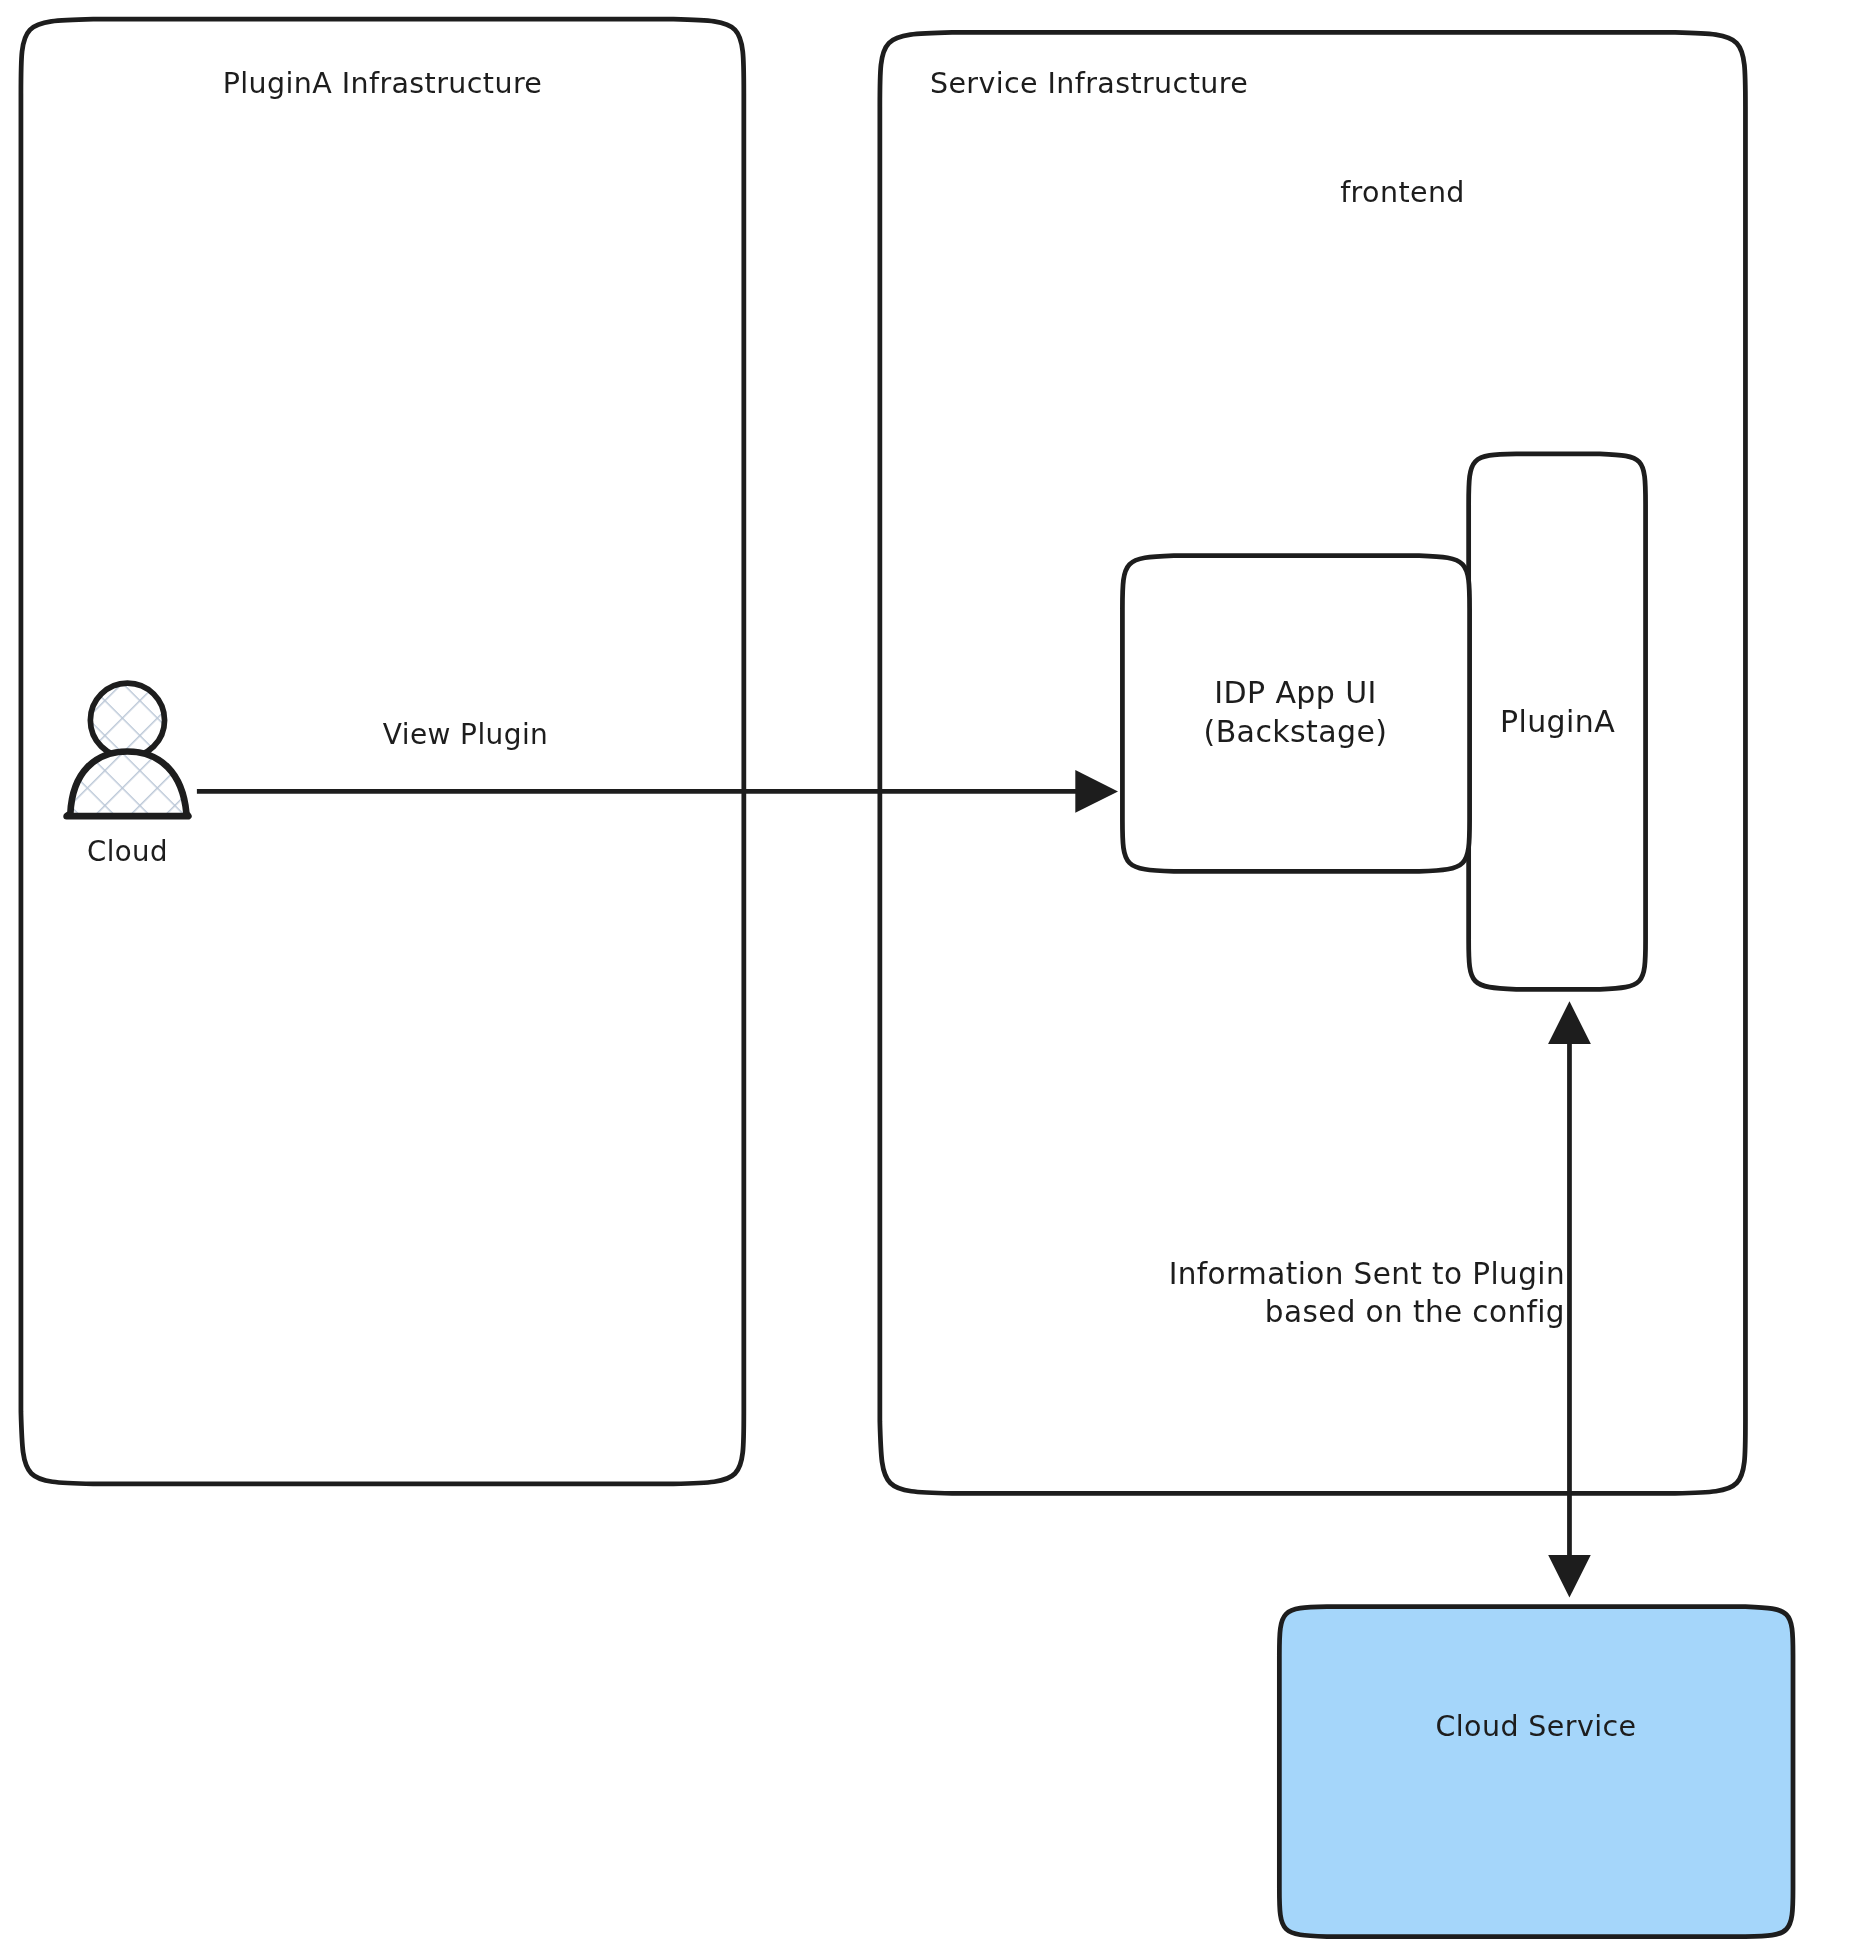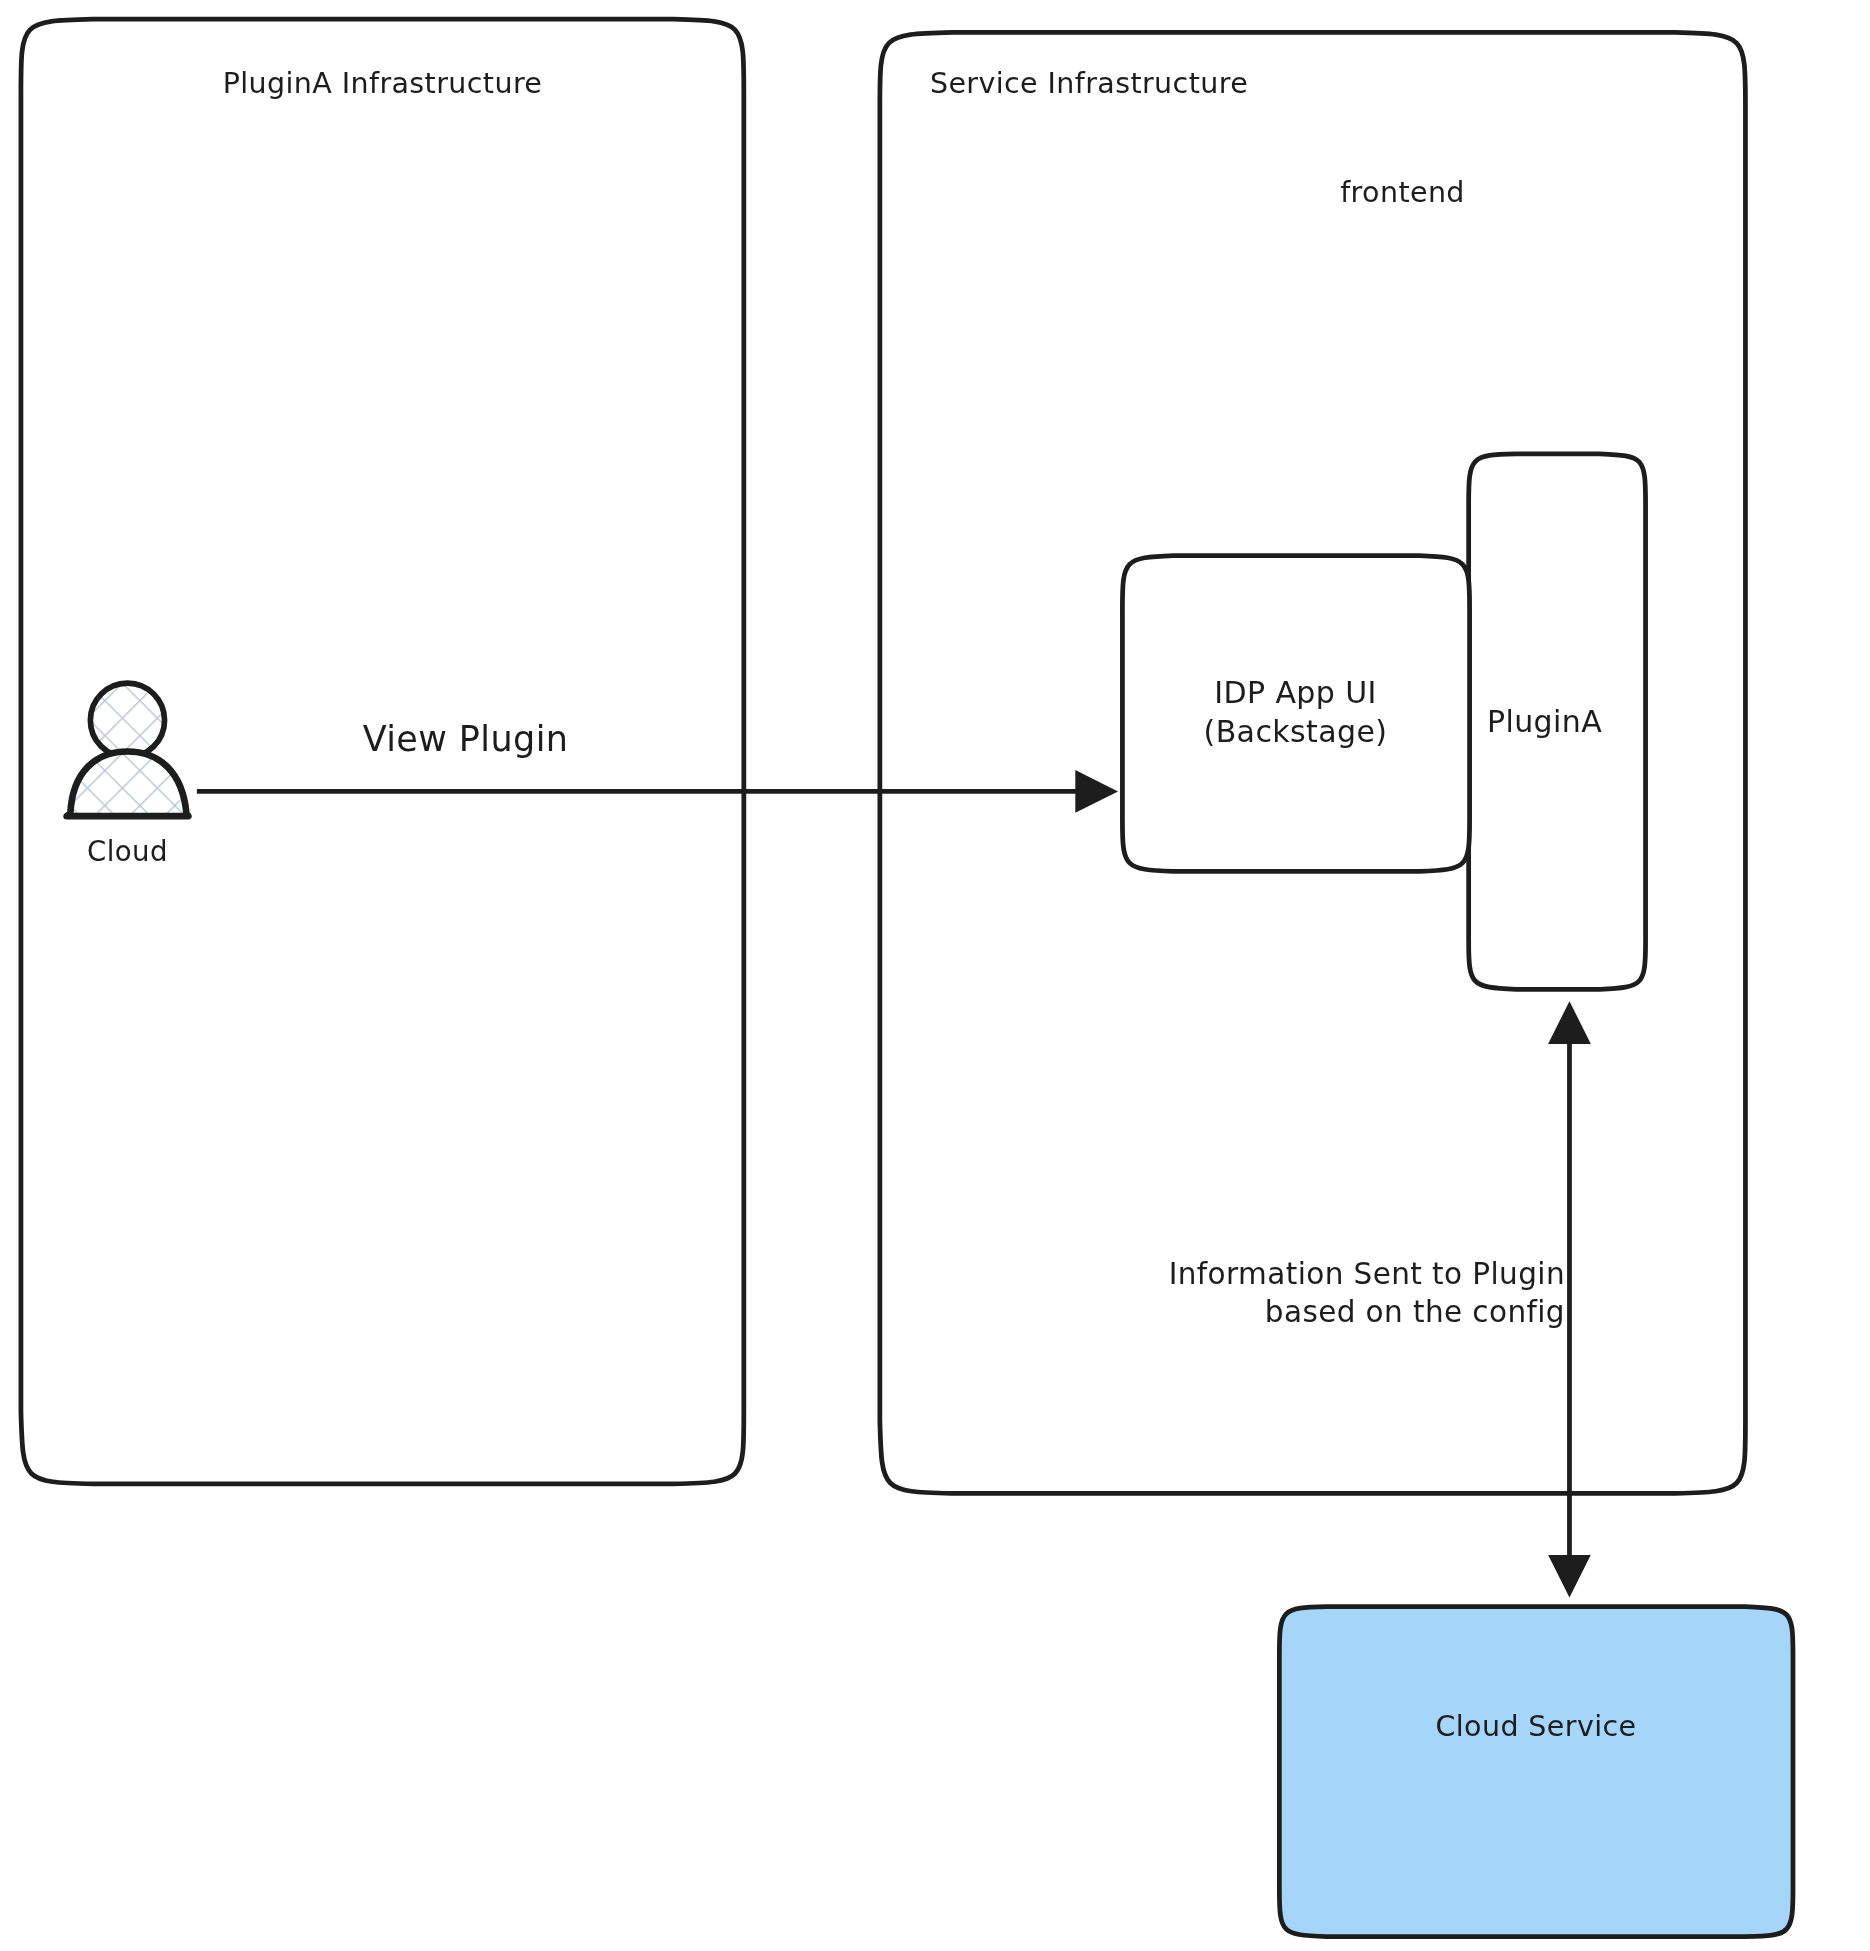--- a/index.html
+++ b/index.html
@@ -37,21 +37,21 @@
   .boundary-title {
     font-size: 28.5px;
   }
   .group-title {
     font-size: 28.5px;
   }
   .node-title {
     font-size: 30px;
   }
   .edge-label {
-    font-size: 35px;
+    font-size: 28px;
   }
   .edge-label-small {
     font-size: 29.5px;
   }
   .actor-label {
     font-size: 27.6px;
   }
   .cloud-title {
     font-size: 28.5px;
   }
@@ -157,21 +157,21 @@
 
   <div class="dlabel boundary-title" style="left:21px; top:65px; width:723px;">PluginA Infrastructure</div>
 
   <div class="dlabel boundary-title" style="left:880px; top:65px; width:418px; text-align:center;">Service Infrastructure</div>
 
   <div class="dlabel group-title" style="left:1260px; top:174px; width:285px;">frontend</div>
 
   <div class="dlabel node-title" style="left:1122px; top:673px; width:347px;">IDP App UI
 (Backstage)</div>
 
-  <div class="dlabel node-title" style="left:1416px; top:702px; width:177px;padding-left:40px;">PluginA</div>
+  <div class="dlabel node-title" style="left:1469px; top:702px; width:177px;">PluginA</div>
 
   <div class="dlabel cloud-title" style="left:1279px; top:1708px; width:514px;">Cloud Service</div>
 
   <div class="dlabel actor-label" style="left:61px; top:834px; width:133px;">Cloud</div>
 
   <div class="dlabel edge-label" style="left:285px; top:717px; width:361px;">View Plugin</div>
 
   <div class="dlabel edge-label-small" style="left:1032px; top:1255px; width:533px; text-align:right;">Information Sent to Plugin
 based on the config</div>
 

